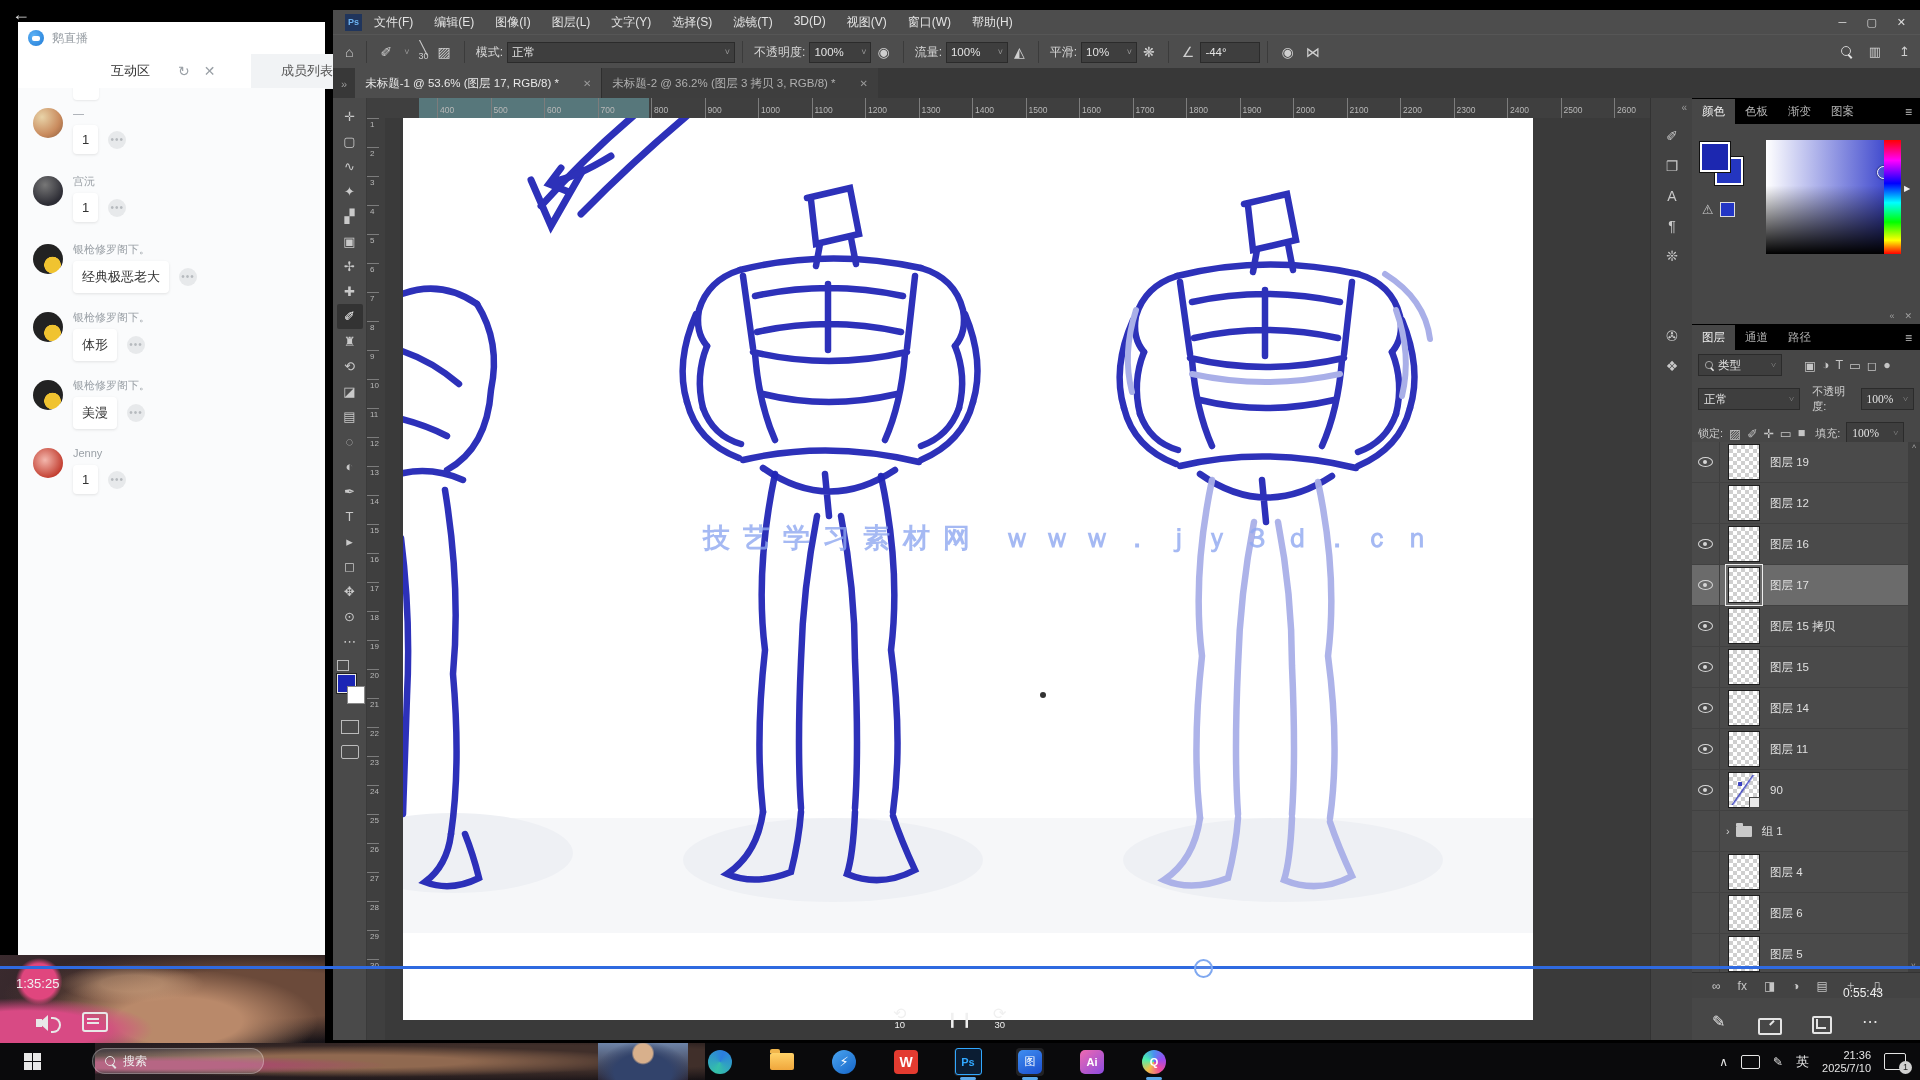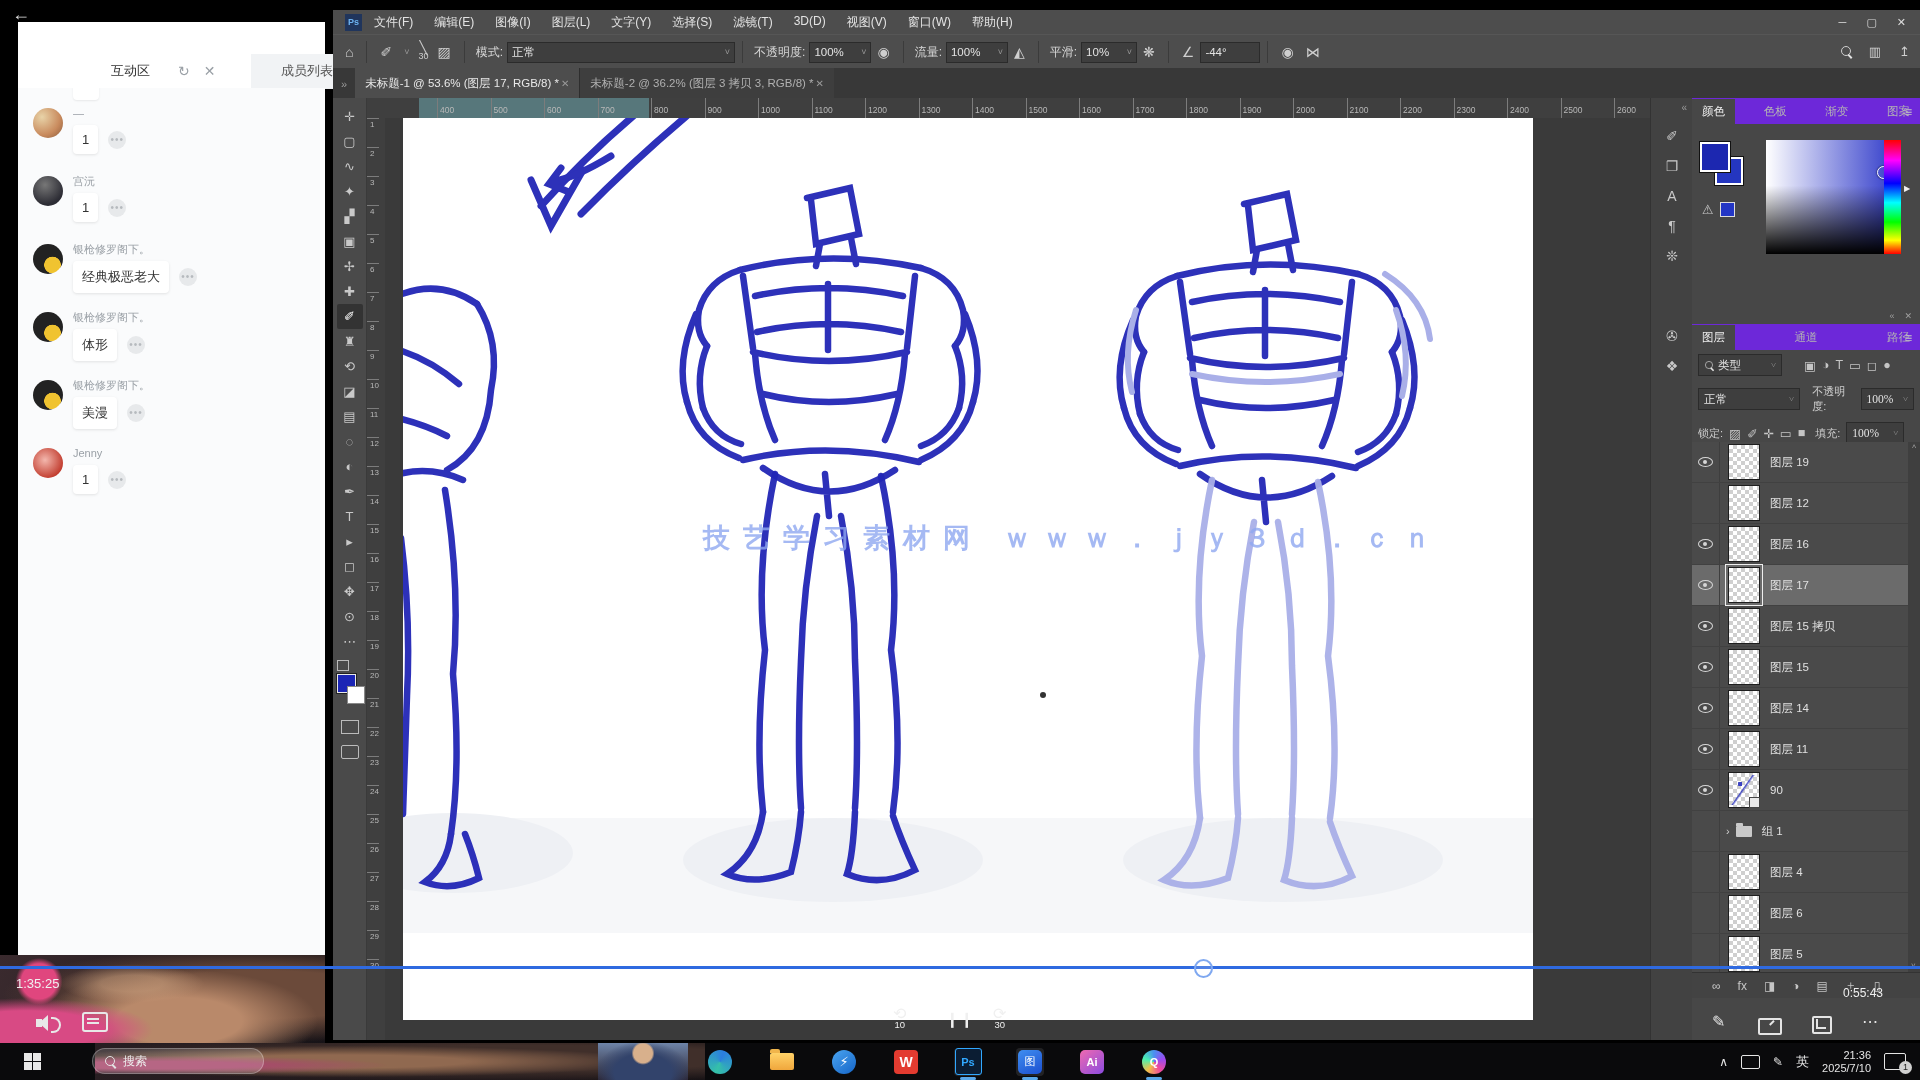--- a/index.html
+++ b/index.html
@@ -40,21 +40,21 @@
   .opt-ic{color:#cfcfcf;font-size:14px;margin:0 6px;}
   .opt-sep{width:1px;height:22px;background:#3b3b3b;margin:0 7px;}
   .opt-lbl{font-size:12px;color:#d6d6d6;margin:0 4px;}
   .opt-box{height:19px;background:#3e3e3e;border:1px solid #2b2b2b;display:flex;align-items:center;padding:0 4px;font-size:11.5px;color:#e2e2e2;}
   .opt-box .cd{margin-left:5px;color:#9a9a9a;font-size:9px;}
   .brushnum{display:flex;flex-direction:column;align-items:center;font-size:9px;color:#ccc;line-height:8px;margin:0 3px;}
   .brushnum .st{font-size:13px;}
   .opts-right{position:absolute;right:10px;top:24px;height:34px;display:flex;align-items:center;gap:18px;color:#cfcfcf;font-size:13px;}
   .ps-tabs{position:absolute;left:0;top:58px;width:100%;height:30px;background:#383838;display:flex;align-items:flex-end;}
   .tab-chevrons{color:#9a9a9a;font-size:11px;margin:0 8px 8px 8px;}
-  .doc-tab{height:30px;display:flex;align-items:center;padding:0 10px;font-size:11.5px;gap:2px;text-align:center;}
+  .doc-tab{height:30px;display:flex;align-items:center;padding:0 10px;font-size:11.5px;gap:24px;text-align:center;}
   .doc-tab.active{background:#4d4d4d;color:#e8e8e8;}
   .doc-tab.inactive{background:#3e3e3e;color:#b0b0b0;border-left:1px solid #2e2e2e;}
   .doc-tab .x{color:#9a9a9a;font-size:10px;}
   .toolbar{position:absolute;left:0;top:88px;width:34px;height:942px;background:#4a4a4a;border-right:1px solid #3a3a3a;display:flex;flex-direction:column;align-items:center;padding-top:6px;box-sizing:border-box;}
   .tool{width:26px;height:25px;display:flex;align-items:center;justify-content:center;color:#c9c9c9;font-size:13px;}
   .tool.active{background:#333;color:#fff;border-radius:2px;}
   .swatch-zone{margin-top:14px;position:relative;width:30px;height:40px;}
   .sw-f{position:absolute;left:2px;top:6px;width:17px;height:17px;background:#1b25b5;border:1px solid #e8e8e8;outline:1px solid #222;}
   .sw-b{position:absolute;left:12px;top:18px;width:16px;height:16px;background:#fff;border:1px solid #888;}
   .sw-mini{position:absolute;left:2px;top:-8px;width:10px;height:9px;border:1px solid #bbb;}
@@ -68,21 +68,21 @@
   .pasteboard{position:absolute;left:52px;top:108px;width:1298px;height:922px;background:#3a3a3a;}
   .canvas{position:absolute;left:18px;top:0px;width:1130px;height:902px;background:#fff;overflow:hidden;}
   .watermark{position:absolute;left:300px;top:402px;font-size:27px;font-weight:bold;letter-spacing:13px;color:rgba(142,168,240,.8);white-space:nowrap;}
   .vsb{position:absolute;left:1286px;top:0;width:12px;height:922px;background:#414141;}
   .vsb .thumb{position:absolute;left:2px;top:12px;width:8px;height:300px;background:#5d5d5d;border-radius:4px;}
   
   .pstrip{position:absolute;left:1317px;top:88px;width:42px;height:942px;background:#424242;border-left:1px solid #333;display:flex;flex-direction:column;align-items:center;color:#c9c9c9;}
   .pstrip .cc{font-size:10px;color:#9a9a9a;align-self:flex-end;margin:4px 6px 8px 0;}
   .pstrip .ic{width:30px;height:30px;display:flex;align-items:center;justify-content:center;font-size:14px;}
   .panelcol{position:absolute;left:1359px;top:88px;width:228px;height:942px;background:#474747;}
-  .ptabs{display:flex;background:#6d28d9;height:26px;align-items:flex-end;position:relative;justify-content:space-between;}
+  .ptabs{display:flex;background:#000000;height:26px;align-items:flex-end;position:relative;}
   .ptab{padding:5px 10px;font-size:11.5px;color:#b3b3b3;}
   .ptab.active{background:#474747;color:#ededed;}
   .ptab-menu{position:absolute;right:8px;top:7px;color:#c5c5c5;font-size:12px;}
   .colorpanel{position:relative;height:184px;}
   .fgbg{position:absolute;left:8px;top:18px;width:46px;height:46px;}
   .fgbg .f{position:absolute;left:0;top:0;width:26px;height:26px;background:#1c27b0;border:2px solid #fff;outline:1px solid #111;}
   .fgbg .b{position:absolute;left:15px;top:15px;width:24px;height:24px;background:#2436c0;border:2px solid #fff;outline:1px solid #111;}
   .warnrow{position:absolute;left:10px;top:78px;display:flex;gap:6px;align-items:center;color:#c9c9c9;font-size:13px;}
   .warnrow .sq{width:13px;height:13px;background:#2336c5;border:1px solid #ddd;}
   .gradbox{position:absolute;left:74px;top:16px;width:134px;height:114px;
@@ -187,20 +187,24 @@
   .notif .badge{position:absolute;right:-7px;bottom:-5px;width:13px;height:13px;border-radius:50%;background:#d0d0d0;color:#222;font-size:9px;line-height:13px;text-align:center;}
 </style>
 </head>
 <body>
 
 <div id="stage">
 
   <div class="abs" style="left:12px;top:4px;font-size:18px;color:#ddd;z-index:20;">←</div>
 
   <div class="abs chat">
+    <div class="chat-header">
+      <span class="chat-logo"></span>
+      <span class="chat-title">鹅直播</span>
+    </div>
     <div class="chat-tabs">
       <div class="chat-tab-live">
         <span class="lbl">互动区</span>
         <span class="ops">
           <span>↻</span>
           <span>✕</span>
         </span>
       </div>
       <div class="chat-tab-members">成员列表</div>
     </div>

